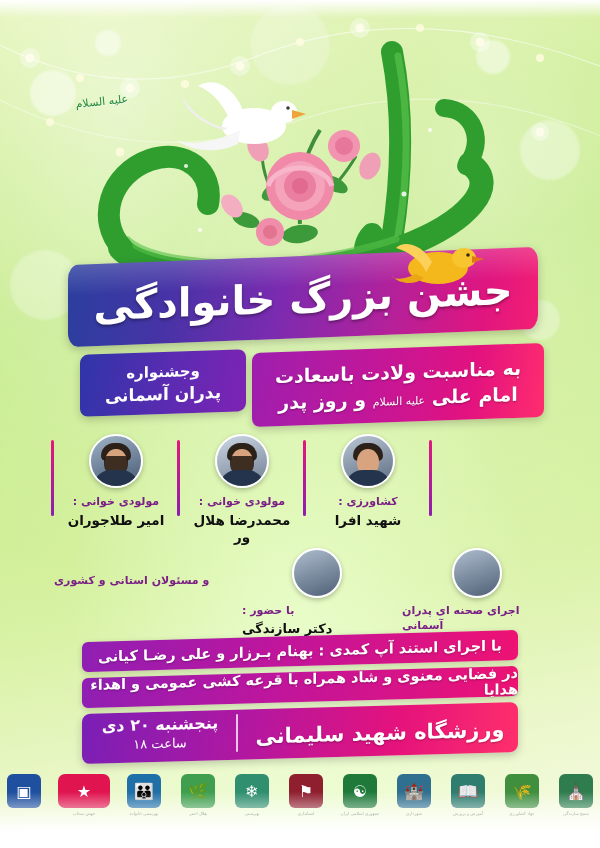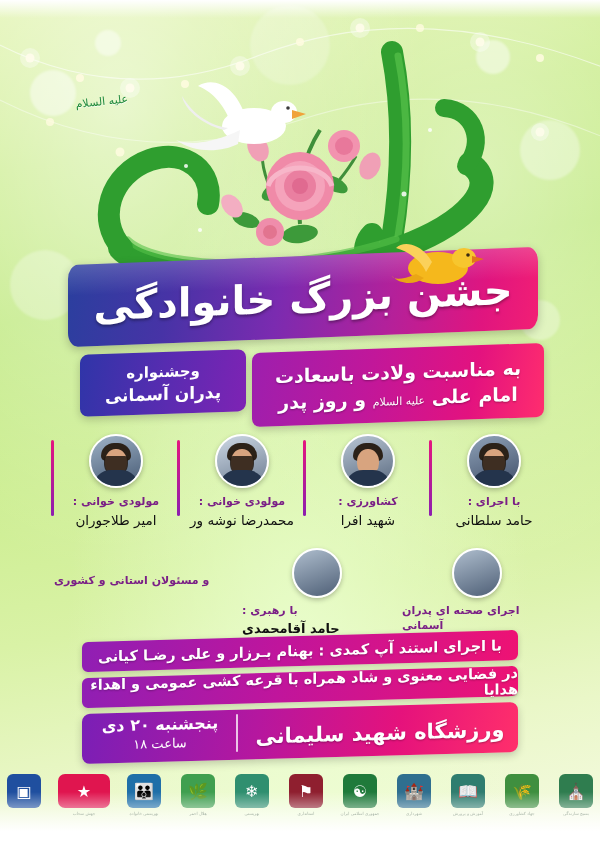--- a/index.html
+++ b/index.html
@@ -125,21 +125,21 @@
   .ava .hair{position:absolute;left:50%;top:13%;width:30px;height:18px;margin-left:-15px;border-radius:16px 16px 6px 6px;background:#2b2118;}
   .ava .beard{position:absolute;left:50%;top:40%;width:24px;height:20px;margin-left:-12px;border-radius:4px 4px 14px 14px;background:rgba(35,26,18,.85);}
   .ava .body{position:absolute;left:50%;bottom:-4px;width:46px;height:20px;margin-left:-23px;border-radius:18px 18px 0 0;background:#24344c;}
   .ava.a2{background:linear-gradient(160deg,#b9c6d4,#5a6a80);}
   .ava.a3{background:linear-gradient(160deg,#cdd8e4,#6d7d92);}
   .ava.a4{background:linear-gradient(160deg,#9fb2c6,#465a74);}
   .p-role{
     color:#7a1f86;font-size:11px;font-weight:bold;margin-top:7px;line-height:1.35;
   }
   .p-name{
-    color:#101010;font-size:13.5px;font-weight:normal;margin-top:2px;line-height:1.3;
+    color:#101010;font-size:13.5px;font-weight:bold;margin-top:2px;line-height:1.3;
   }
   .divider{
     position:absolute;top:6px;width:3px;height:76px;border-radius:2px;
     background:linear-gradient(180deg,#e5167f,#8c1fb0);
   }
   .d1{right:120px;}
   .d2{right:246px;}
   .d3{right:372px;}
   .d4{right:498px;}
 
@@ -373,50 +373,40 @@
     <div class="l1">وجشنواره</div>
     <div class="l2">پدران آسمانی</div>
   </div>
 
   <div class="people">
     <div class="divider d1"></div>
     <div class="divider d2"></div>
     <div class="divider d3"></div>
     <div class="divider d4"></div>
 
-    <div class="person p0">
-      <div class="ava a1">
-        <div class="hair"></div>
-        <div class="face"></div>
-        <div class="beard"></div>
-        <div class="body"></div>
-      </div>
-      <div class="p-role">با اجرای :</div>
-      <div class="p-name">حامد سلطانی</div>
-    </div>
 
     <div class="person p1">
       <div class="ava a2">
         <div class="hair"></div>
         <div class="face"></div>
         <div class="body"></div>
       </div>
       <div class="p-role">کشاورزی :</div>
       <div class="p-name">شهید افرا</div>
     </div>
 
     <div class="person p2">
       <div class="ava a3">
         <div class="hair"></div>
         <div class="face"></div>
         <div class="beard"></div>
         <div class="body"></div>
       </div>
       <div class="p-role">مولودی خوانی :</div>
-      <div class="p-name">محمدرضا نوشه ور</div>
+      <div class="p-name">محمدرضا هلال ور</div>
     </div>
 
     <div class="person p3">
       <div class="ava a4">
         <div class="hair"></div>
         <div class="face"></div>
         <div class="beard"></div>
         <div class="body"></div>
       </div>
       <div class="p-role">مولودی خوانی :</div>
@@ -434,22 +424,22 @@
       <div class="q-role">اجرای صحنه ای پدران آسمانی</div>
       <div class="q-name">رضا نیک فرجام</div>
     </div>
 
     <div class="p2-item q1">
       <div class="ava-sm">
         <div class="hair"></div>
         <div class="face"></div>
         <div class="body"></div>
       </div>
-      <div class="q-role">با رهبری :</div>
-      <div class="q-name">حامد آقامحمدی</div>
+      <div class="q-role">با حضور :</div>
+      <div class="q-name">دکتر سازندگی</div>
       <div class="q-sub">رئیس گروه اقتصادی دفتر مقام معظم رهبری</div>
     </div>
 
     <div class="p2-item q2">
       <div class="q-role" style="margin-top:26px">و مسئولان استانی و کشوری</div>
     </div>
   </div>
 
   <div class="bar bar1"></div>
   <div class="bar-t bar1t">با اجرای استند آپ کمدی : بهنام بـرزار و علی رضـا کیانی</div>

